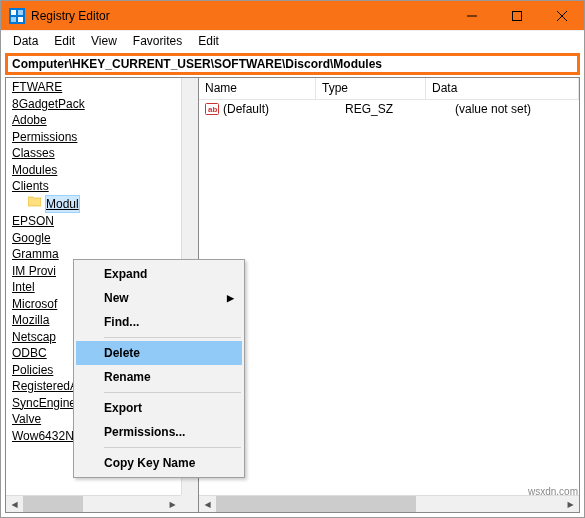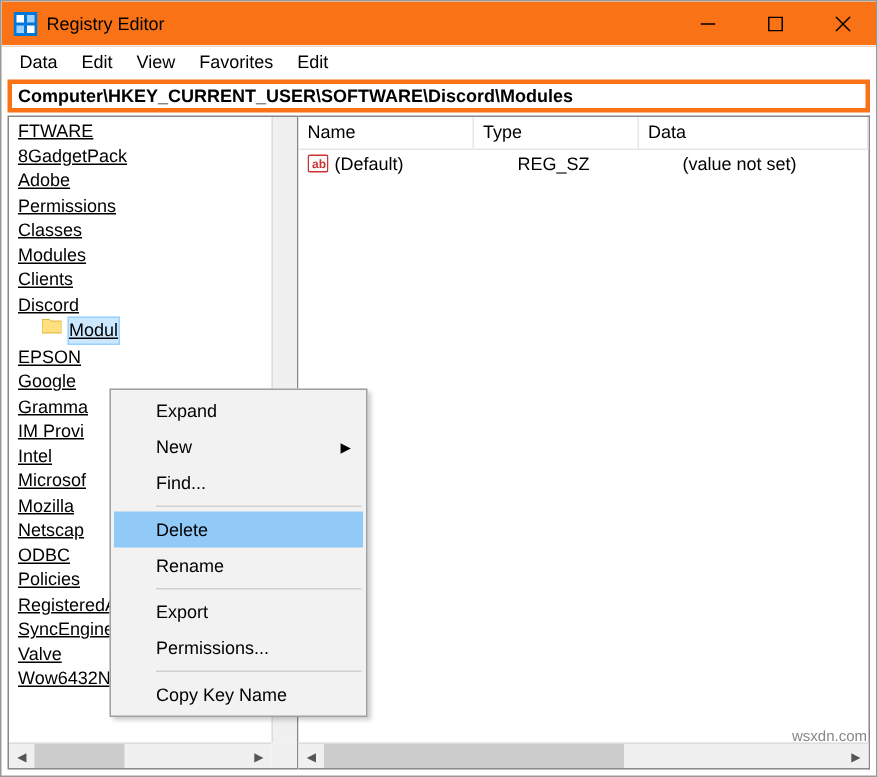--- a/index.html
+++ b/index.html
@@ -40,21 +40,21 @@
 .list { flex: 1; border: 1px solid #888; border-left: none; position: relative; background: #fff; }
 .list-header { display: flex; height: 22px; font-size: 12px; border-bottom: 1px solid #e5e5e5; }
 .list-header div { padding: 3px 6px; border-right: 1px solid #e5e5e5; }
 .list-row { display: flex; font-size: 12px; padding: 2px 0; }
 .list-row > div { padding: 0 6px; display: flex; align-items: center; }
 .ab-icon { width: 14px; height: 14px; margin-right: 4px; display: inline-block; }
 .list-scroll-h { position: absolute; bottom: 0; left: 0; right: 0; height: 17px; background: #f0f0f0; display: flex; border-top: 1px solid #ddd; }
 
 
 .ctxmenu { position: absolute; left: 72px; top: 258px; width: 172px; background: #f2f2f2; border: 1px solid #a0a0a0; box-shadow: 2px 2px 3px rgba(0,0,0,0.2); font-size: 12px; padding: 2px; z-index: 100; }
-.ctxmenu .item { padding: 5px 25px 5px 28px; position: relative; cursor: default; }
+.ctxmenu .item { padding: 5px 25px 5px 28px; position: relative; cursor: default; font-weight: bold; }
 .ctxmenu .item.hl { background: #91c9f7; }
 .ctxmenu .sep { height: 1px; background: #d0d0d0; margin: 3px 1px 3px 28px; }
 .ctxmenu .submenu-arrow { position: absolute; right: 8px; top: 50%; transform: translateY(-50%); font-size: 9px; }
 
 .watermark { position: absolute; right: 6px; bottom: 20px; font-size: 10px; color: #888; z-index: 50; }
 </style>
 </head>
 <body>
 
 <div class="titlebar">
@@ -104,21 +104,20 @@
 
   <div class="tree">
     <div class="tree-items">
       <div>FTWARE</div>
       <div>8GadgetPack</div>
       <div>Adobe</div>
       <div>Permissions</div>
       <div>Classes</div>
       <div>Modules</div>
       <div>Clients</div>
-      <div>Discord</div>
       <div class="indent">
         <span class="folder-icon"><svg viewBox="0 0 13 11">
               <path d="M0 1 h5 l1 1 h7 v8 h-13 z" fill="#ffe081" stroke="#d9a400" stroke-width="0.5"></path>
             </svg></span>
         <span class="sel">Modul</span>
       </div>
       <div>EPSON</div>
       <div>Google</div>
       <div>Gramma</div>
       <div>IM Provi</div>

